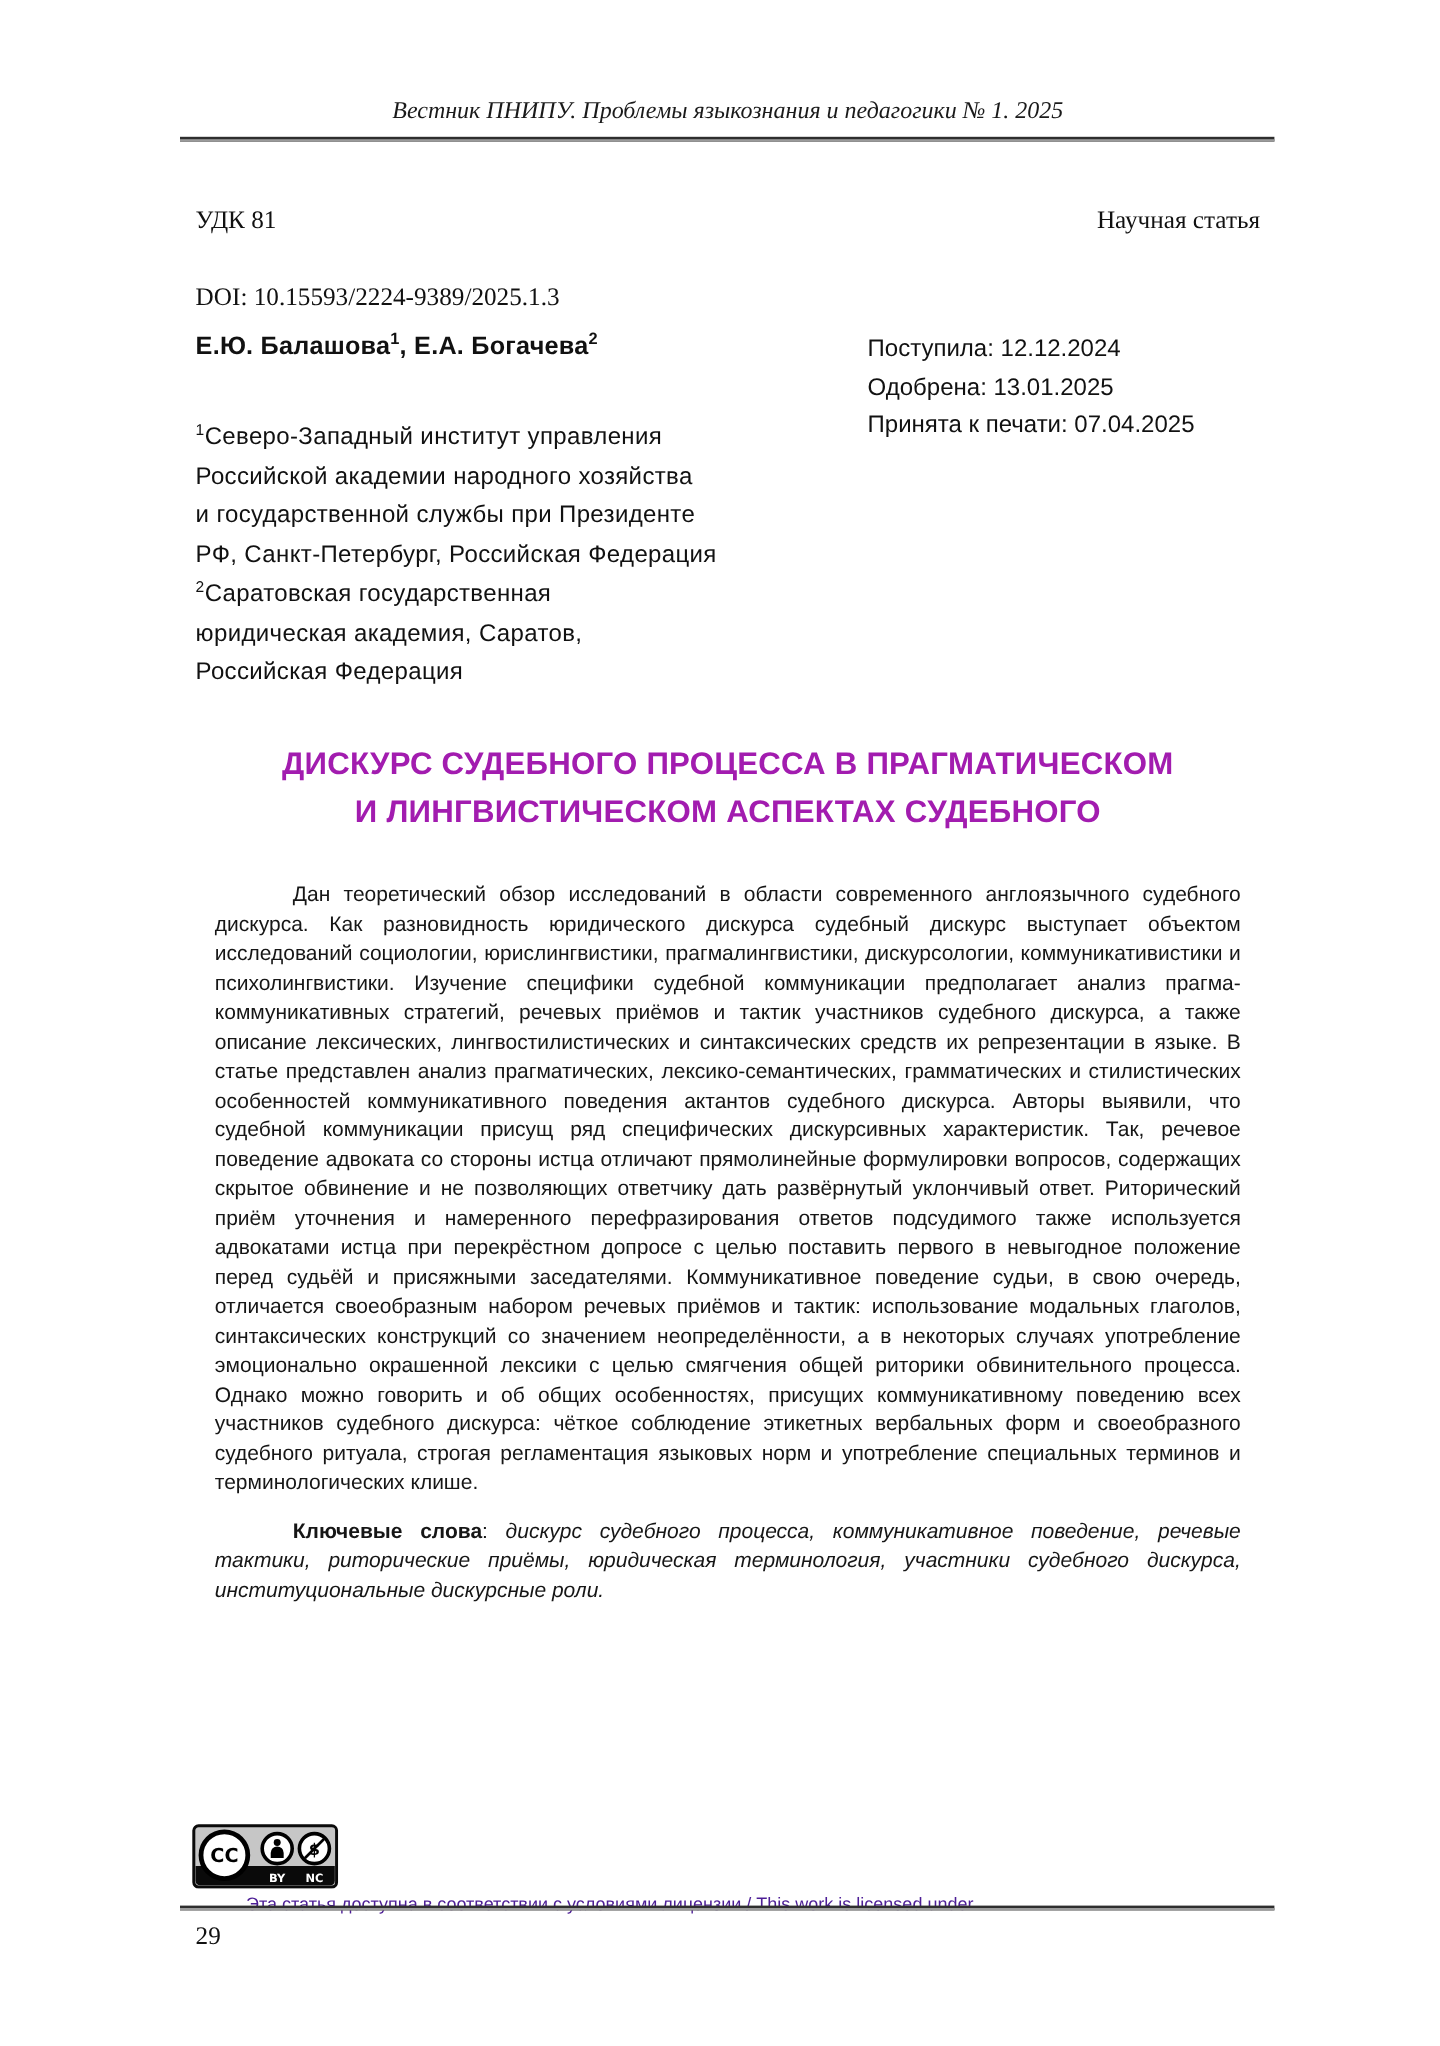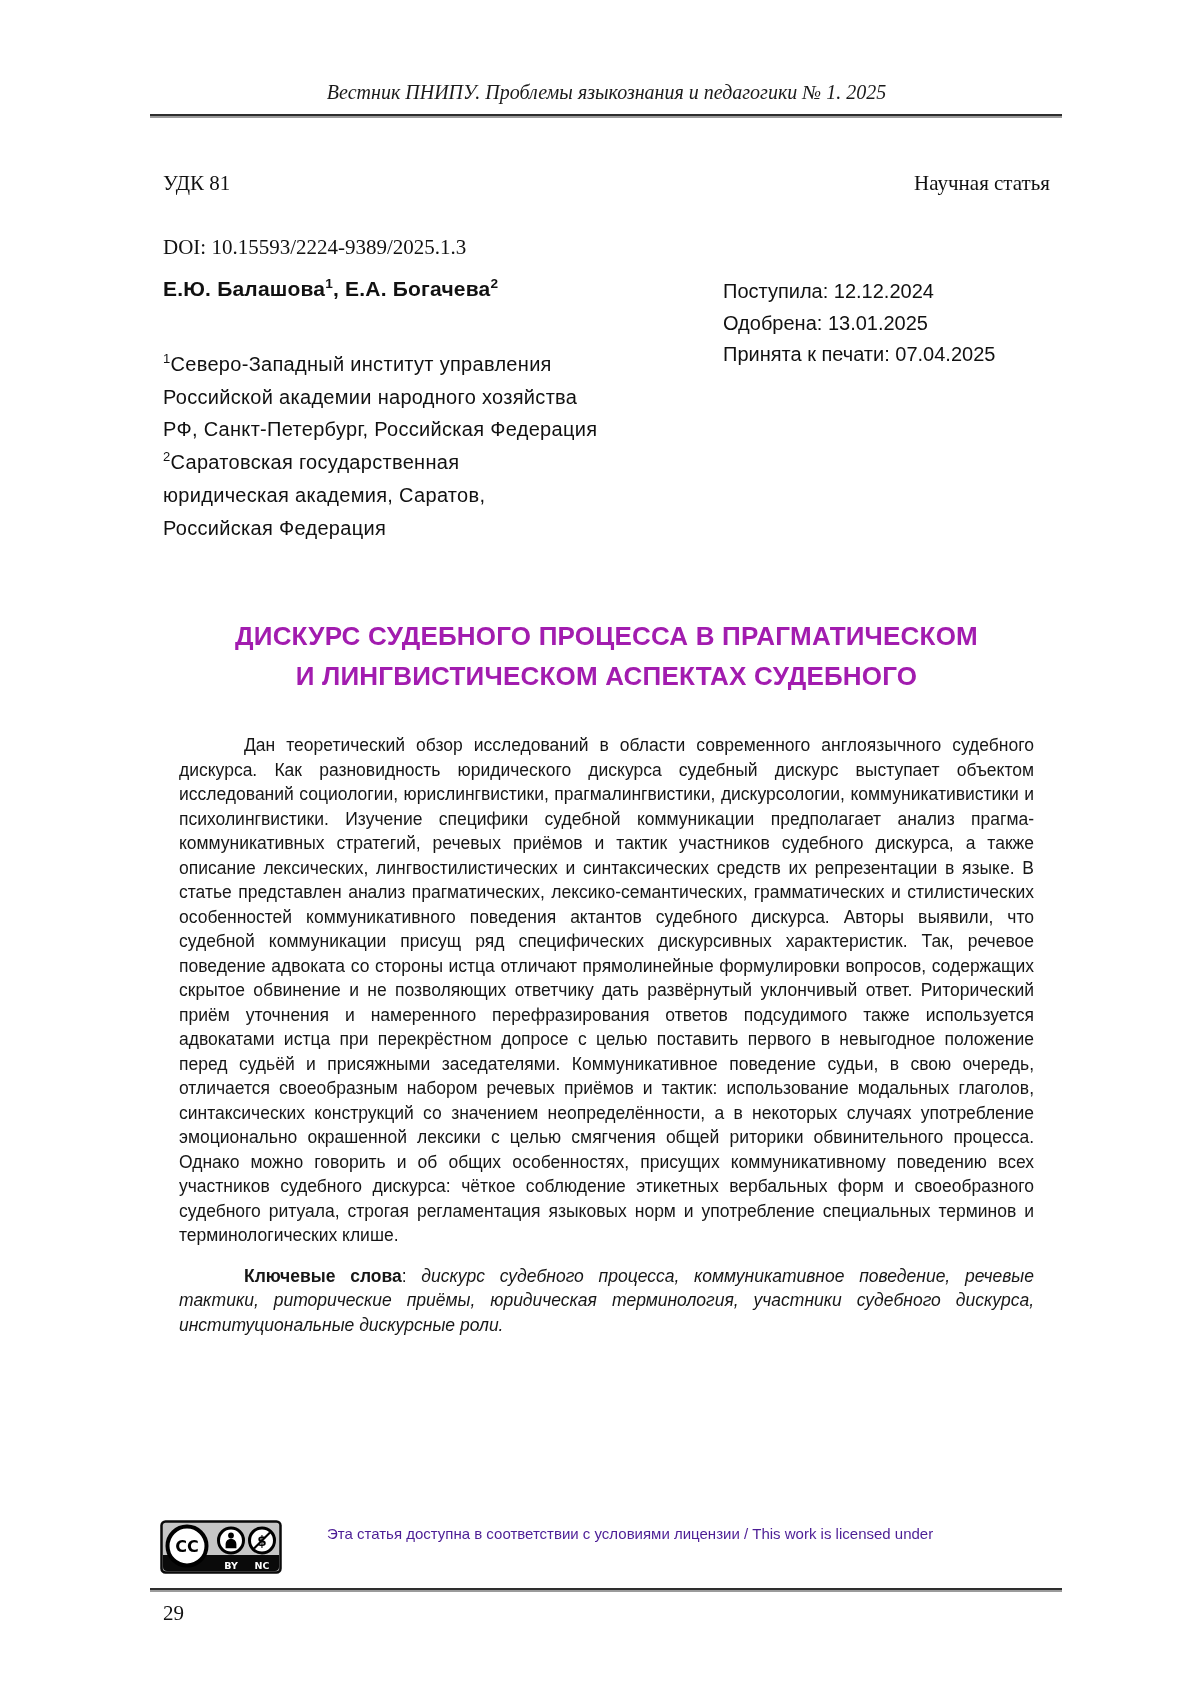--- a/index.html
+++ b/index.html
@@ -90,20 +90,21 @@
     text-indent: 65px;
   }
   .keywords-label { font-weight: bold; font-style: normal; }
   .keywords-text  { font-style: italic; }
   
   .license-block {
     position: absolute;
     top: 1520px; left: 160px;
     display: flex;
     align-items: flex-start;
+    flex-direction: column;
   }
   .cc-badge { width: 122px; height: 54px; flex: 0 0 auto; }
   .cc-badge text { font-family: "DejaVu Sans", sans-serif; }
   .license-text {
     margin-left: 45px;
     padding-top: 4px;
     font: 15px/20.5px "Liberation Sans", sans-serif;
     color: #4c1d95;
   }
   
@@ -134,20 +135,21 @@
 
   <div class="dates-block">
     <div>Поступила: 12.12.2024</div>
     <div>Одобрена: 13.01.2025</div>
     <div>Принята к печати: 07.04.2025</div>
   </div>
 
   <div class="affil-block">
     <div><sup>1</sup><span>Северо-Западный институт управления</span></div>
     <div>Российской академии народного хозяйства</div>
+    <div>и государственной службы при Президенте</div>
     <div>РФ, Санкт-Петербург, Российская Федерация</div>
     <div><sup>2</sup><span>Саратовская государственная</span></div>
     <div>юридическая академия, Саратов,</div>
     <div>Российская Федерация</div>
   </div>
 
   <div class="article-title">
     <div>ДИСКУРС СУДЕБНОГО ПРОЦЕССА В ПРАГМАТИЧЕСКОМ</div>
     <div>И ЛИНГВИСТИЧЕСКОМ АСПЕКТАХ СУДЕБНОГО</div>
   </div>

